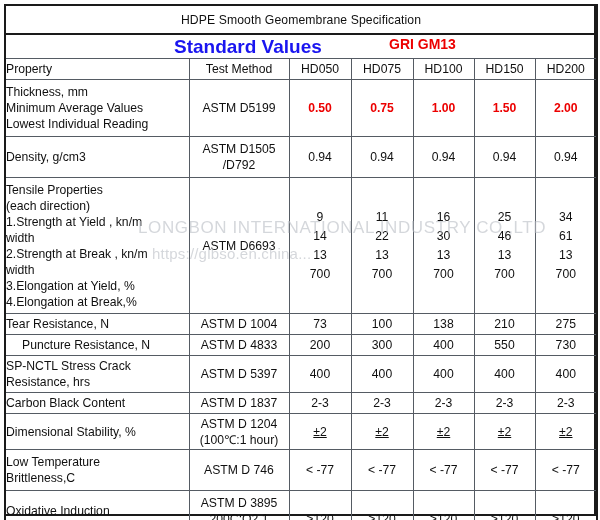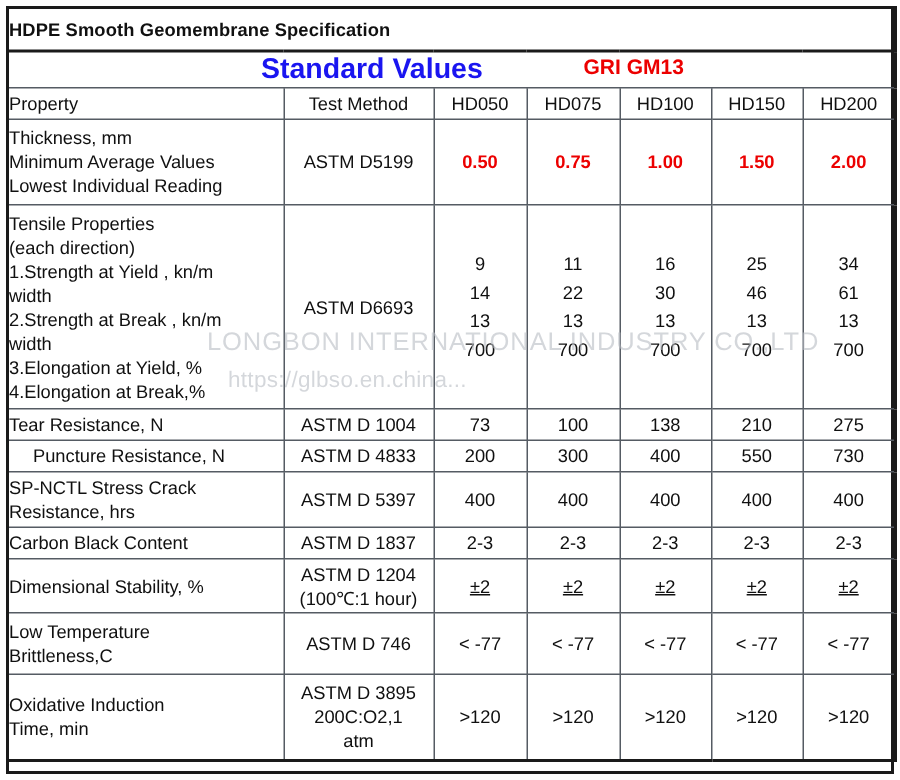--- a/index.html
+++ b/index.html
@@ -78,22 +78,23 @@
     border: 1px solid #555b63;
     padding: 0;
     vertical-align: middle;
     font-size: 12.2px;
     color: #101010;
     background: transparent;
   }
 
   .title-cell {
     border: 2px solid #1a1a1a !important;
+    text-align: center;
     font-size: 19.5px;
-    font-weight: bold;
+    font-weight: normal;
     color: #000000;
     height: 27px;
     letter-spacing: .1px;
   }
   .sv-cell {
     border-left: 2px solid #1a1a1a !important;
     border-right: 2px solid #1a1a1a !important;
     height: 23px;
     position: relative;
   }
@@ -204,20 +205,30 @@
 Minimum Average Values
 Lowest Individual Reading</td>
           <td class="cell-center multiline">ASTM D5199</td>
           <td class="cell-center"><span class="red-val">0.50</span></td>
           <td class="cell-center"><span class="red-val">0.75</span></td>
           <td class="cell-center"><span class="red-val">1.00</span></td>
           <td class="cell-center"><span class="red-val">1.50</span></td>
           <td class="cell-center frame-right"><span class="red-val">2.00</span></td>
         </tr>
         <tr>
+          <td class="cell-left multiline frame-left" style="height: 40px;">Density, g/cm3</td>
+          <td class="cell-center multiline">ASTM D1505
+/D792</td>
+          <td class="cell-center">0.94</td>
+          <td class="cell-center">0.94</td>
+          <td class="cell-center">0.94</td>
+          <td class="cell-center">0.94</td>
+          <td class="cell-center frame-right">0.94</td>
+        </tr>
+        <tr>
           <td class="cell-left multiline frame-left" style="height: 135px;">Tensile Properties
 (each direction)
 1.Strength at Yield , kn/m
 width
 2.Strength at Break , kn/m
 width
 3.Elongation at Yield, %
 4.Elongation at Break,%</td>
           <td class="cell-center multiline">ASTM D6693</td>
           <td class="cell-center tensile-stack multiline">9

